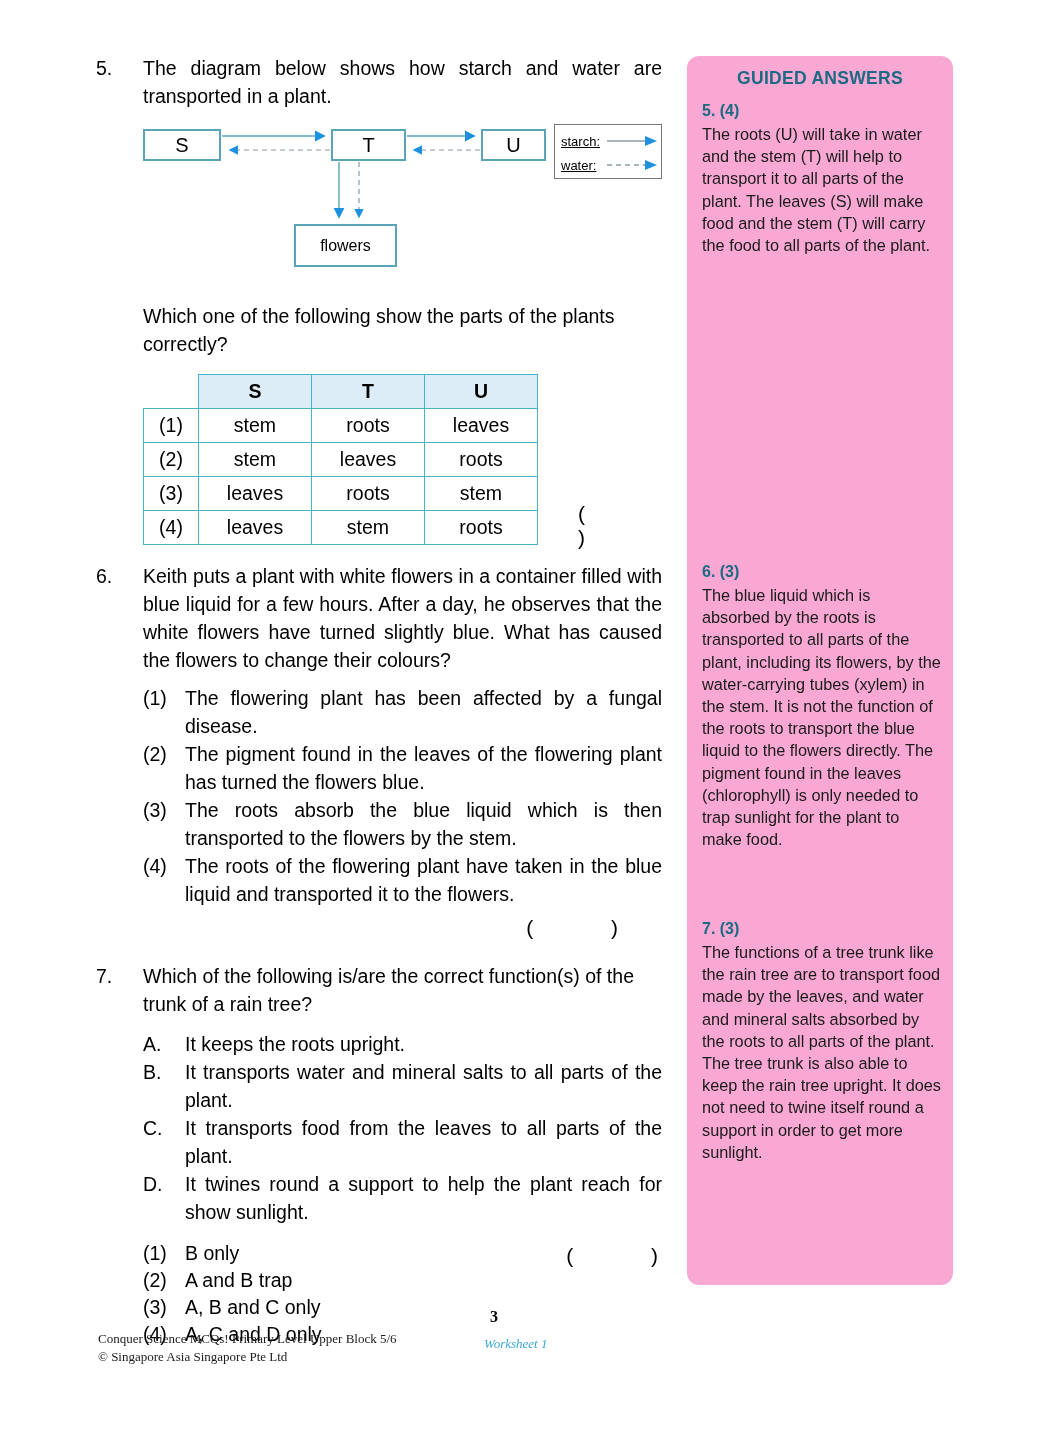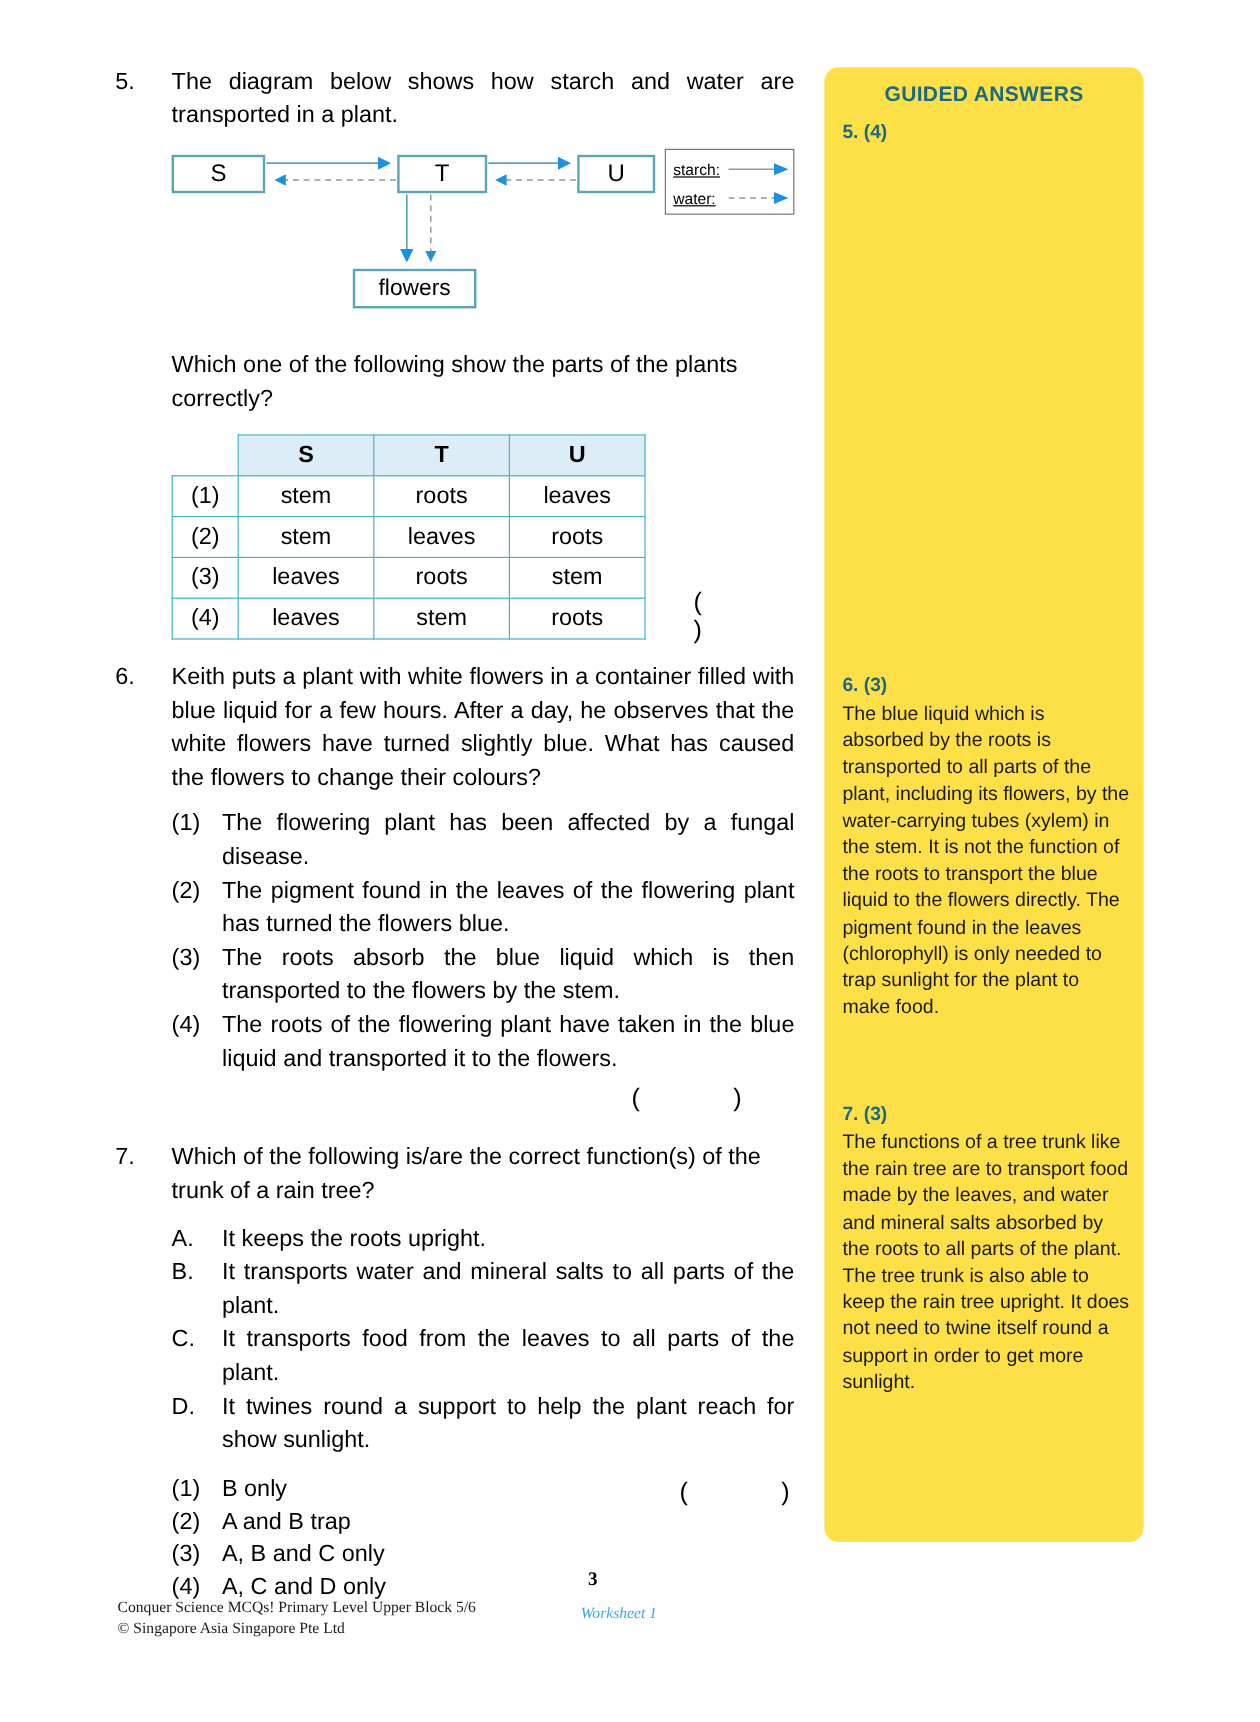--- a/index.html
+++ b/index.html
@@ -103,21 +103,21 @@
     font-size: 20px;
     line-height: 1;
     display: flex;
     align-items: center;
     justify-content: center;
     box-sizing: border-box;
   }
   #box-s { left: 0px;   top: 5px;   width: 78px; height: 32px; }
   #box-t { left: 188px; top: 5px;   width: 75px; height: 32px; }
   #box-u { left: 338px; top: 5px;   width: 65px; height: 32px; }
-  #box-flowers { left: 151px; top: 100px; width: 103px; height: 33px; font-size: 19px; }
+  #box-flowers { left: 151px; top: 100px; width: 103px; height: 43px; font-size: 16px; }
 
   #legend-box {
     position: absolute;
     left: 411px;
     top: 0px;
     width: 108px;
     height: 55px;
     border: 1px solid #777777;
     background: #fff;
     box-sizing: border-box;
@@ -177,21 +177,21 @@
     letter-spacing: 36px;
   }
 
   
   #sidebar {
     position: absolute;
     left: 687px;
     top: 56px;
     width: 266px;
     height: 1229px;
-    background: #fde047;
+    background: #f9a8d4;
     border-radius: 12px;
     box-sizing: border-box;
     padding: 0;
   }
   #sidebar-title {
     text-align: center;
     color: #1b6a82;
     font-weight: bold;
     font-size: 17.5px;
     letter-spacing: 0.3px;
@@ -303,21 +303,21 @@
           <div class="legend-row" id="legend-water">
             <span class="legend-label">water:</span>
             <svg width="52" height="12">
               <line x1="0" y1="6" x2="40" y2="6" stroke="#8b9aa5" stroke-width="1.3" stroke-dasharray="5,4"></line>
               <path d="M38,1 L50,6 L38,11 z" fill="#1e90e0"></path>
             </svg>
           </div>
         </div>
       </div>
 
-      <div class="qrow" style="margin-top:20px;">
+      <div class="qrow" style="margin-top:32px;">
         <div class="qnum"></div>
         <div class="qtext nojust">Which one of the following show the parts of the plants correctly?</div>
       </div>
 
       <div id="parts-table-wrap">
         <table id="parts-table">
           <thead>
             <tr>
               <th class="c-idx blank-corner"></th>
               <th class="c-dat">S</th>
@@ -426,20 +426,21 @@
       </div>
     </div>
 
   </div>
 
   <div id="sidebar">
     <div id="sidebar-title">GUIDED ANSWERS</div>
 
     <div class="ga-block" id="ga-5">
       <div class="ga-head">5. (4)</div>
+      <div class="ga-body">The roots (U) will take in water and the stem (T) will help to transport it to all parts of the plant. The leaves (S) will make food and the stem (T) will carry the food to all parts of the plant.</div>
     </div>
 
     <div class="ga-block" id="ga-6">
       <div class="ga-head">6. (3)</div>
       <div class="ga-body">The blue liquid which is absorbed by the roots is transported to all parts of the plant, including its flowers, by the water-carrying tubes (xylem) in the stem. It is not the function of the roots to transport the blue liquid to the flowers directly. The pigment found in the leaves (chlorophyll) is only needed to trap sunlight for the plant to make food.</div>
     </div>
 
     <div class="ga-block" id="ga-7">
       <div class="ga-head">7. (3)</div>
       <div class="ga-body">The functions of a tree trunk like the rain tree are to transport food made by the leaves, and water and mineral salts absorbed by the roots to all parts of the plant. The tree trunk is also able to keep the rain tree upright. It does not need to twine itself round a support in order to get more sunlight.</div>

